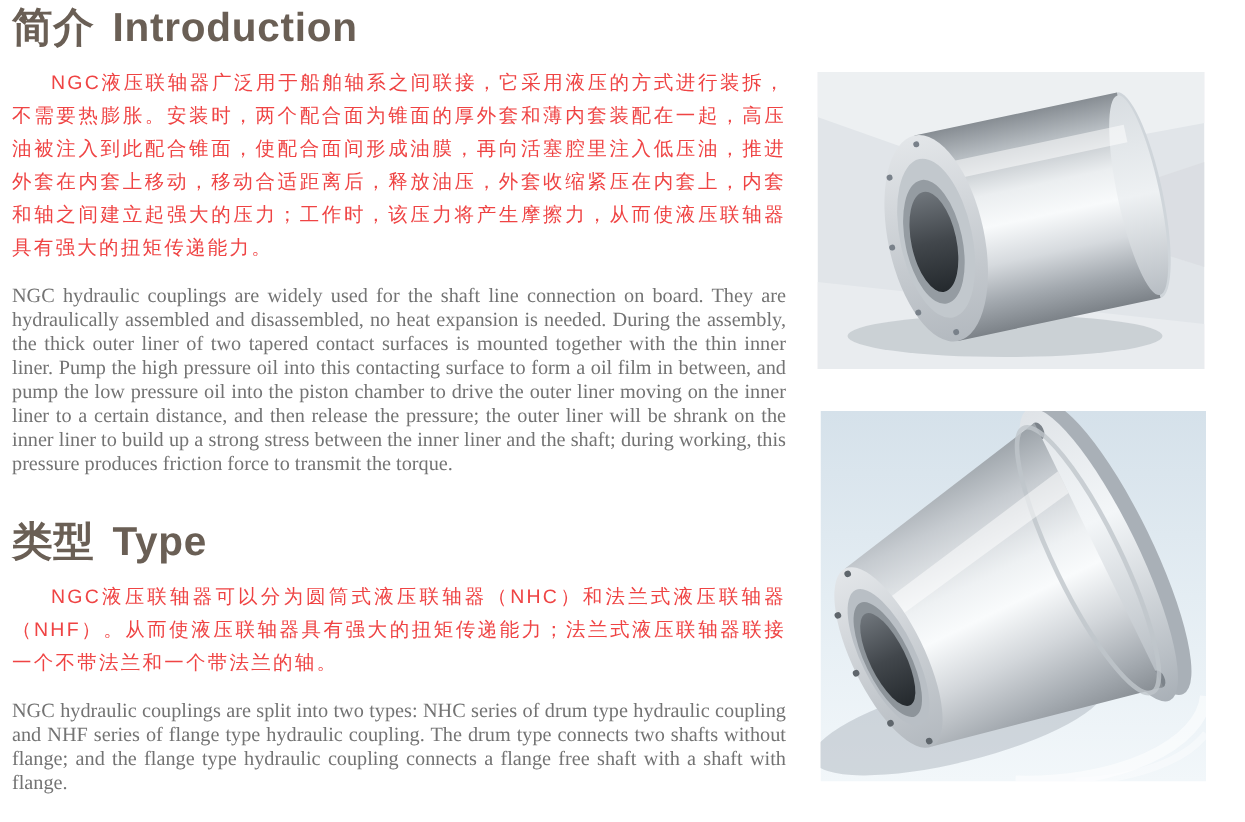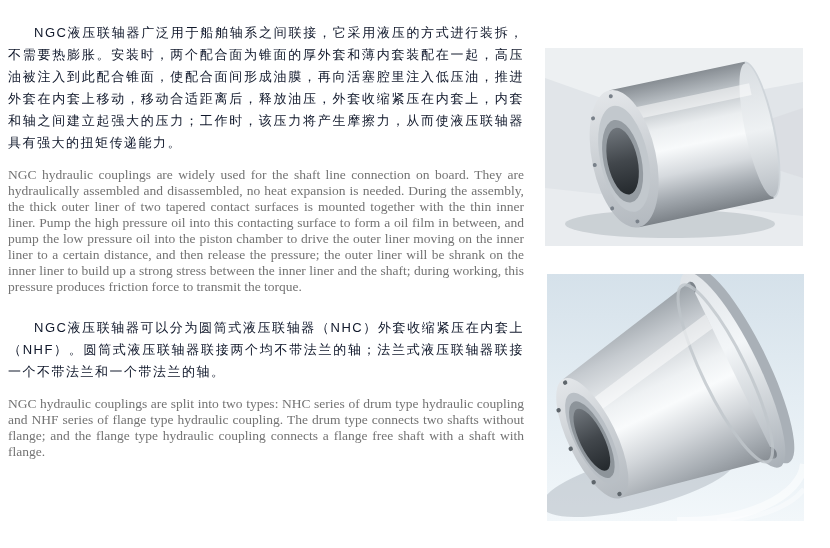--- a/index.html
+++ b/index.html
@@ -19,25 +19,25 @@
     font-size:27px;
     line-height:32px;
     font-weight:bold;
     color:#6a5f55;
     letter-spacing:0.5px;
     font-family:"Liberation Sans","DejaVu Sans",sans-serif;
   }
   h1.section-heading .h-en{margin-left:12px;}
   h1.type-heading{margin-top:26px;}
   p.zh{
-    margin:22px 0 0 0;
+    margin:10px 0 0 0;
     font-size:13px;
     line-height:22px;
     letter-spacing:1.5px;
-    color:#0f172a;
+    color:#ef4444;
     text-align:justify;
     text-indent:2em;
   }
   p.en{
     margin:13px 0 0 0;
     font-family:"Liberation Serif","DejaVu Serif",serif;
     font-size:13.5px;
     line-height:16px;
     color:#737373;
     text-align:justify;
@@ -47,27 +47,33 @@
   .photo-flange{left:547px;top:274px;width:257px;height:247px;}
   figure svg{display:block;}
 </style>
 </head>
 <body>
 
 <div class="page">
 
   <div class="text-col">
 
+    <h1 class="section-heading">
+      <span class="h-zh">简介</span><span class="h-en">Introduction</span>
+    </h1>
 
     <p class="zh">NGC液压联轴器广泛用于船舶轴系之间联接，它采用液压的方式进行装拆，不需要热膨胀。安装时，两个配合面为锥面的厚外套和薄内套装配在一起，高压油被注入到此配合锥面，使配合面间形成油膜，再向活塞腔里注入低压油，推进外套在内套上移动，移动合适距离后，释放油压，外套收缩紧压在内套上，内套和轴之间建立起强大的压力；工作时，该压力将产生摩擦力，从而使液压联轴器具有强大的扭矩传递能力。</p>
 
     <p class="en">NGC hydraulic couplings are widely used for the shaft line connection on board. They are hydraulically assembled and disassembled, no heat expansion is needed. During the assembly, the thick outer liner of two tapered contact surfaces is mounted together with the thin inner liner. Pump the high pressure oil into this contacting surface to form a oil film in between, and pump the low pressure oil into the piston chamber to drive the outer liner moving on the inner liner to a certain distance, and then release the pressure; the outer liner will be shrank on the inner liner to build up a strong stress between the inner liner and the shaft; during working, this pressure produces friction force to transmit the torque.</p>
 
+    <h1 class="section-heading type-heading">
+      <span class="h-zh">类型</span><span class="h-en">Type</span>
+    </h1>
 
-    <p class="zh">NGC液压联轴器可以分为圆筒式液压联轴器（NHC）外套收缩紧压在内套上（NHF）。圆筒式液压联轴器联接两个均不带法兰的轴；法兰式液压联轴器联接一个不带法兰和一个带法兰的轴。</p>
+    <p class="zh">NGC液压联轴器可以分为圆筒式液压联轴器（NHC）和法兰式液压联轴器（NHF）。从而使液压联轴器具有强大的扭矩传递能力；法兰式液压联轴器联接一个不带法兰和一个带法兰的轴。</p>
 
     <p class="en">NGC hydraulic couplings are split into two types: NHC series of drum type hydraulic coupling and NHF series of flange type hydraulic coupling. The drum type connects two shafts without flange; and the flange type hydraulic coupling connects a flange free shaft with a shaft with flange.</p>
 
   </div>
 
   <figure class="photo-drum" aria-label="drum type hydraulic coupling (NHC) 3D render">
     <svg width="258" height="198" viewBox="0 0 258 198">
       <defs>
         <linearGradient id="m1" x1="0" y1="0" x2="0" y2="1">
           <stop offset="0" stop-color="#878d93"></stop>

